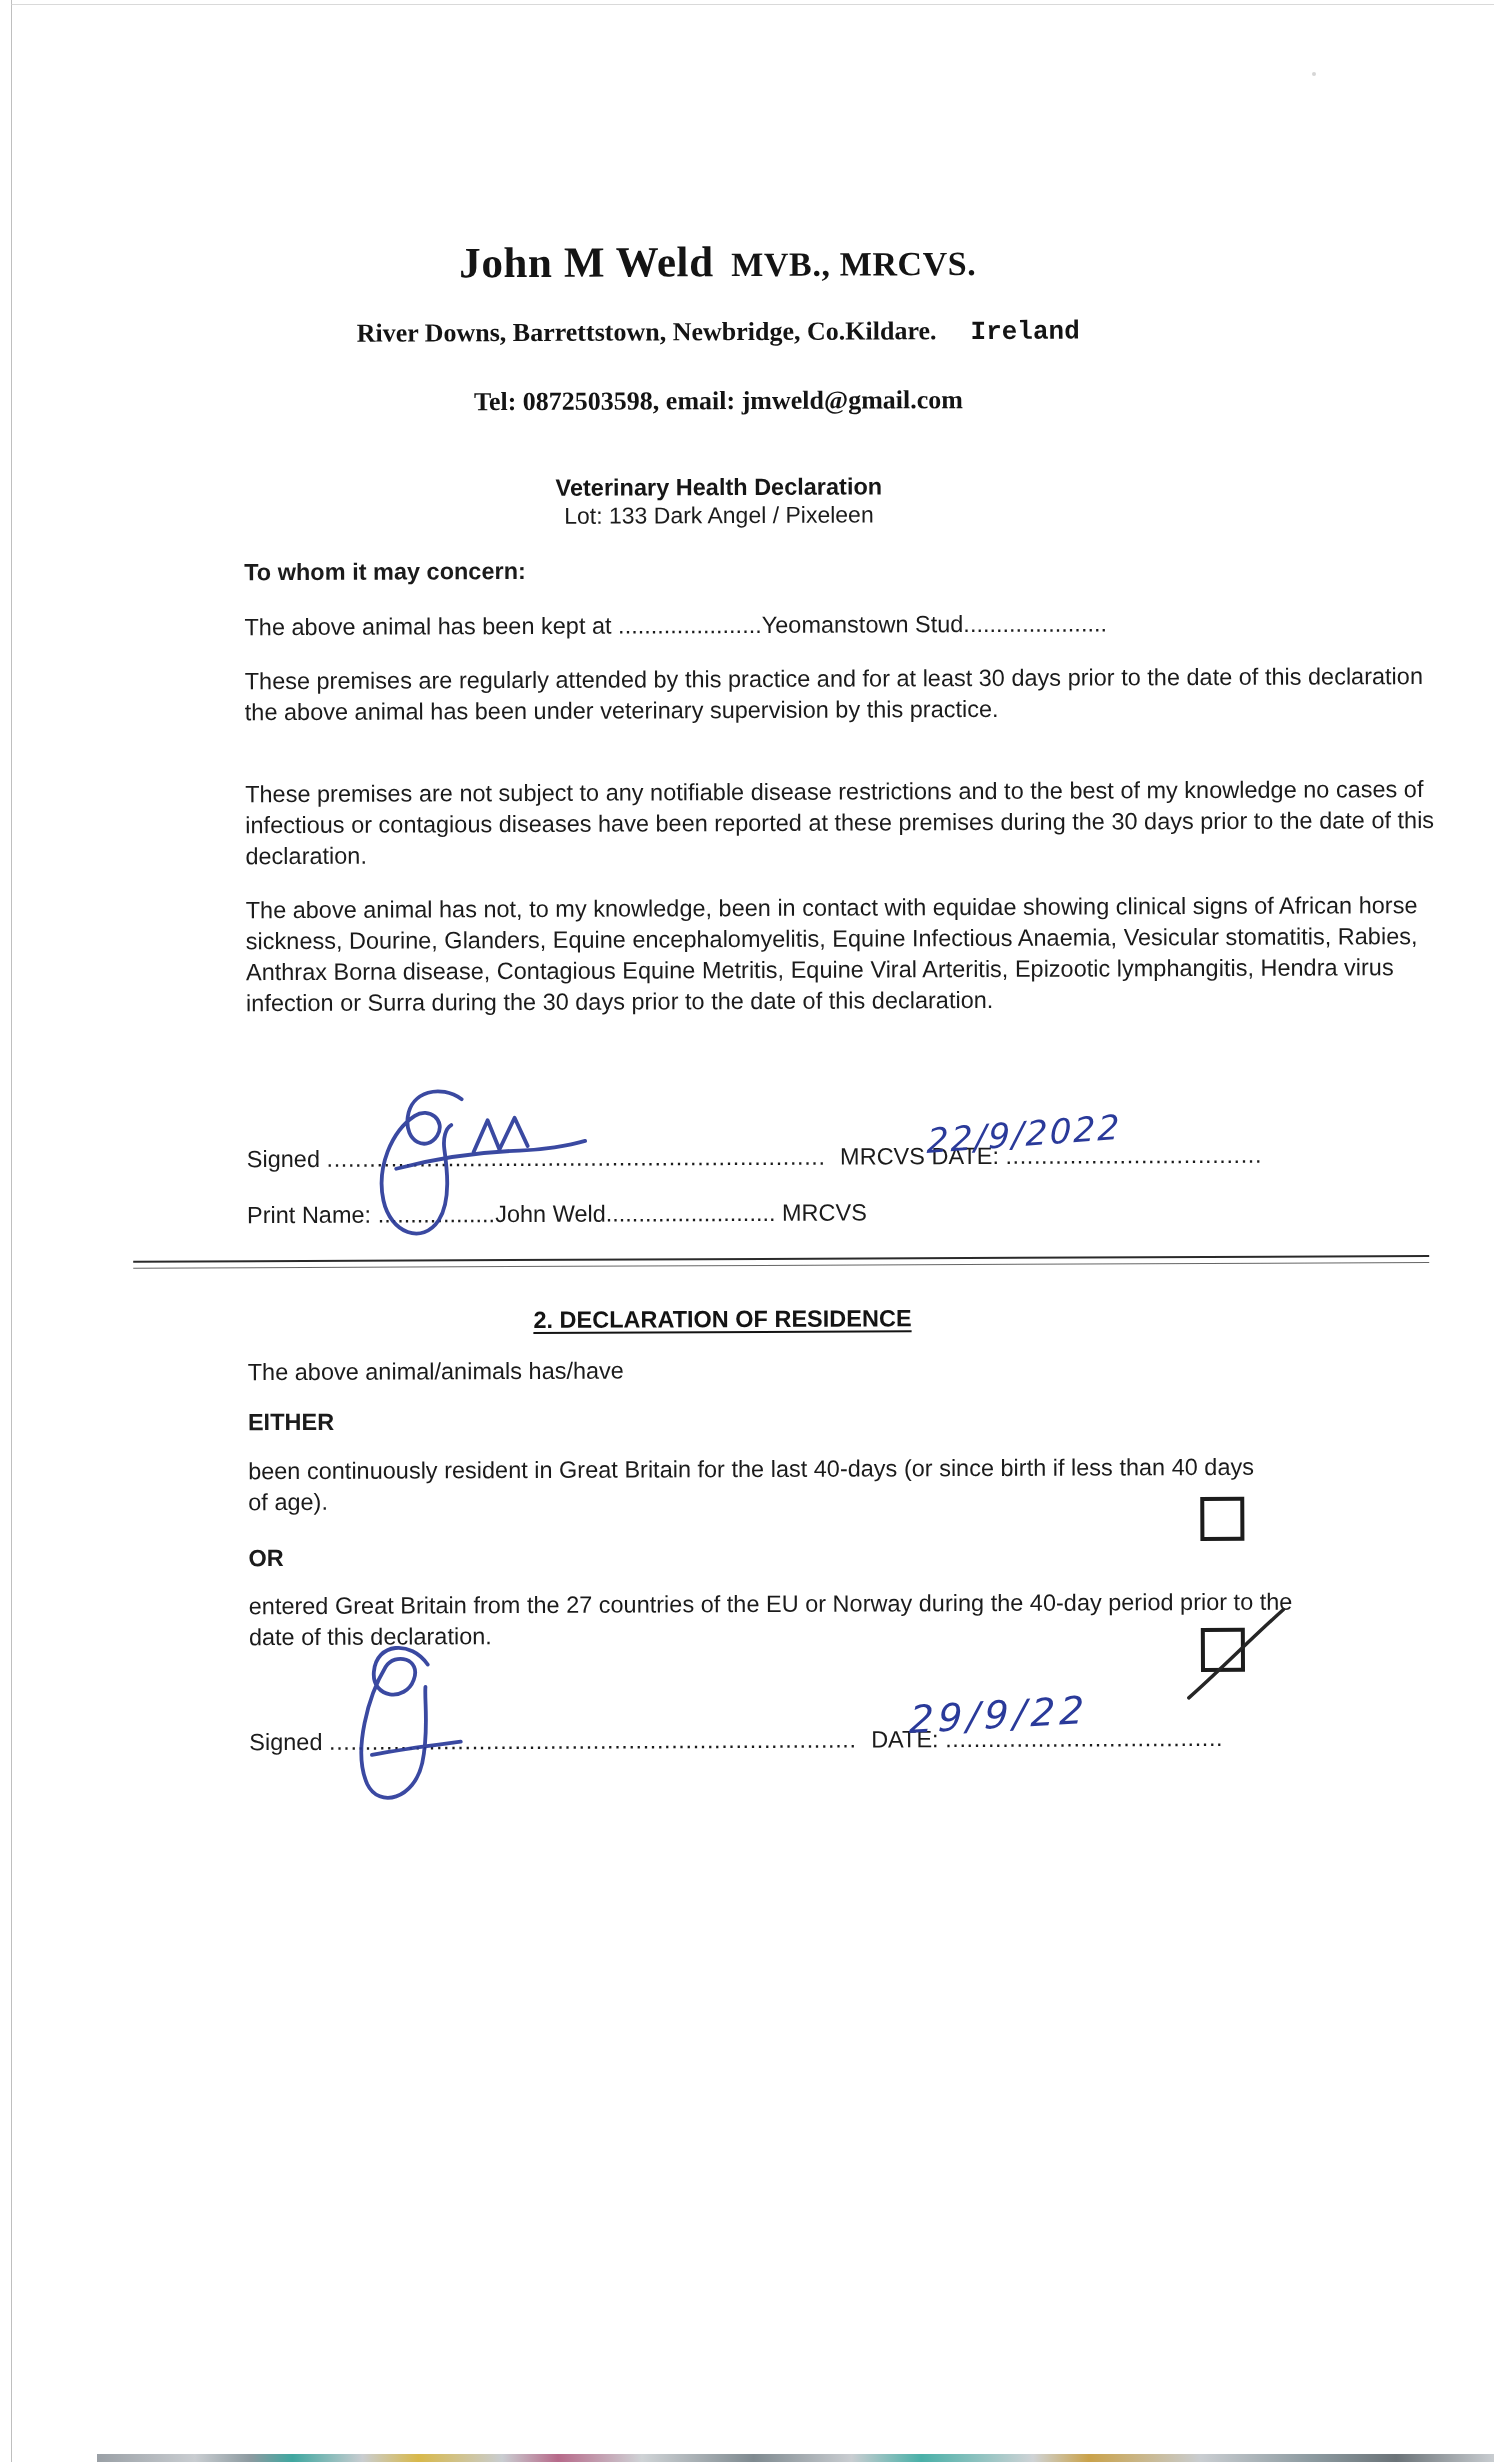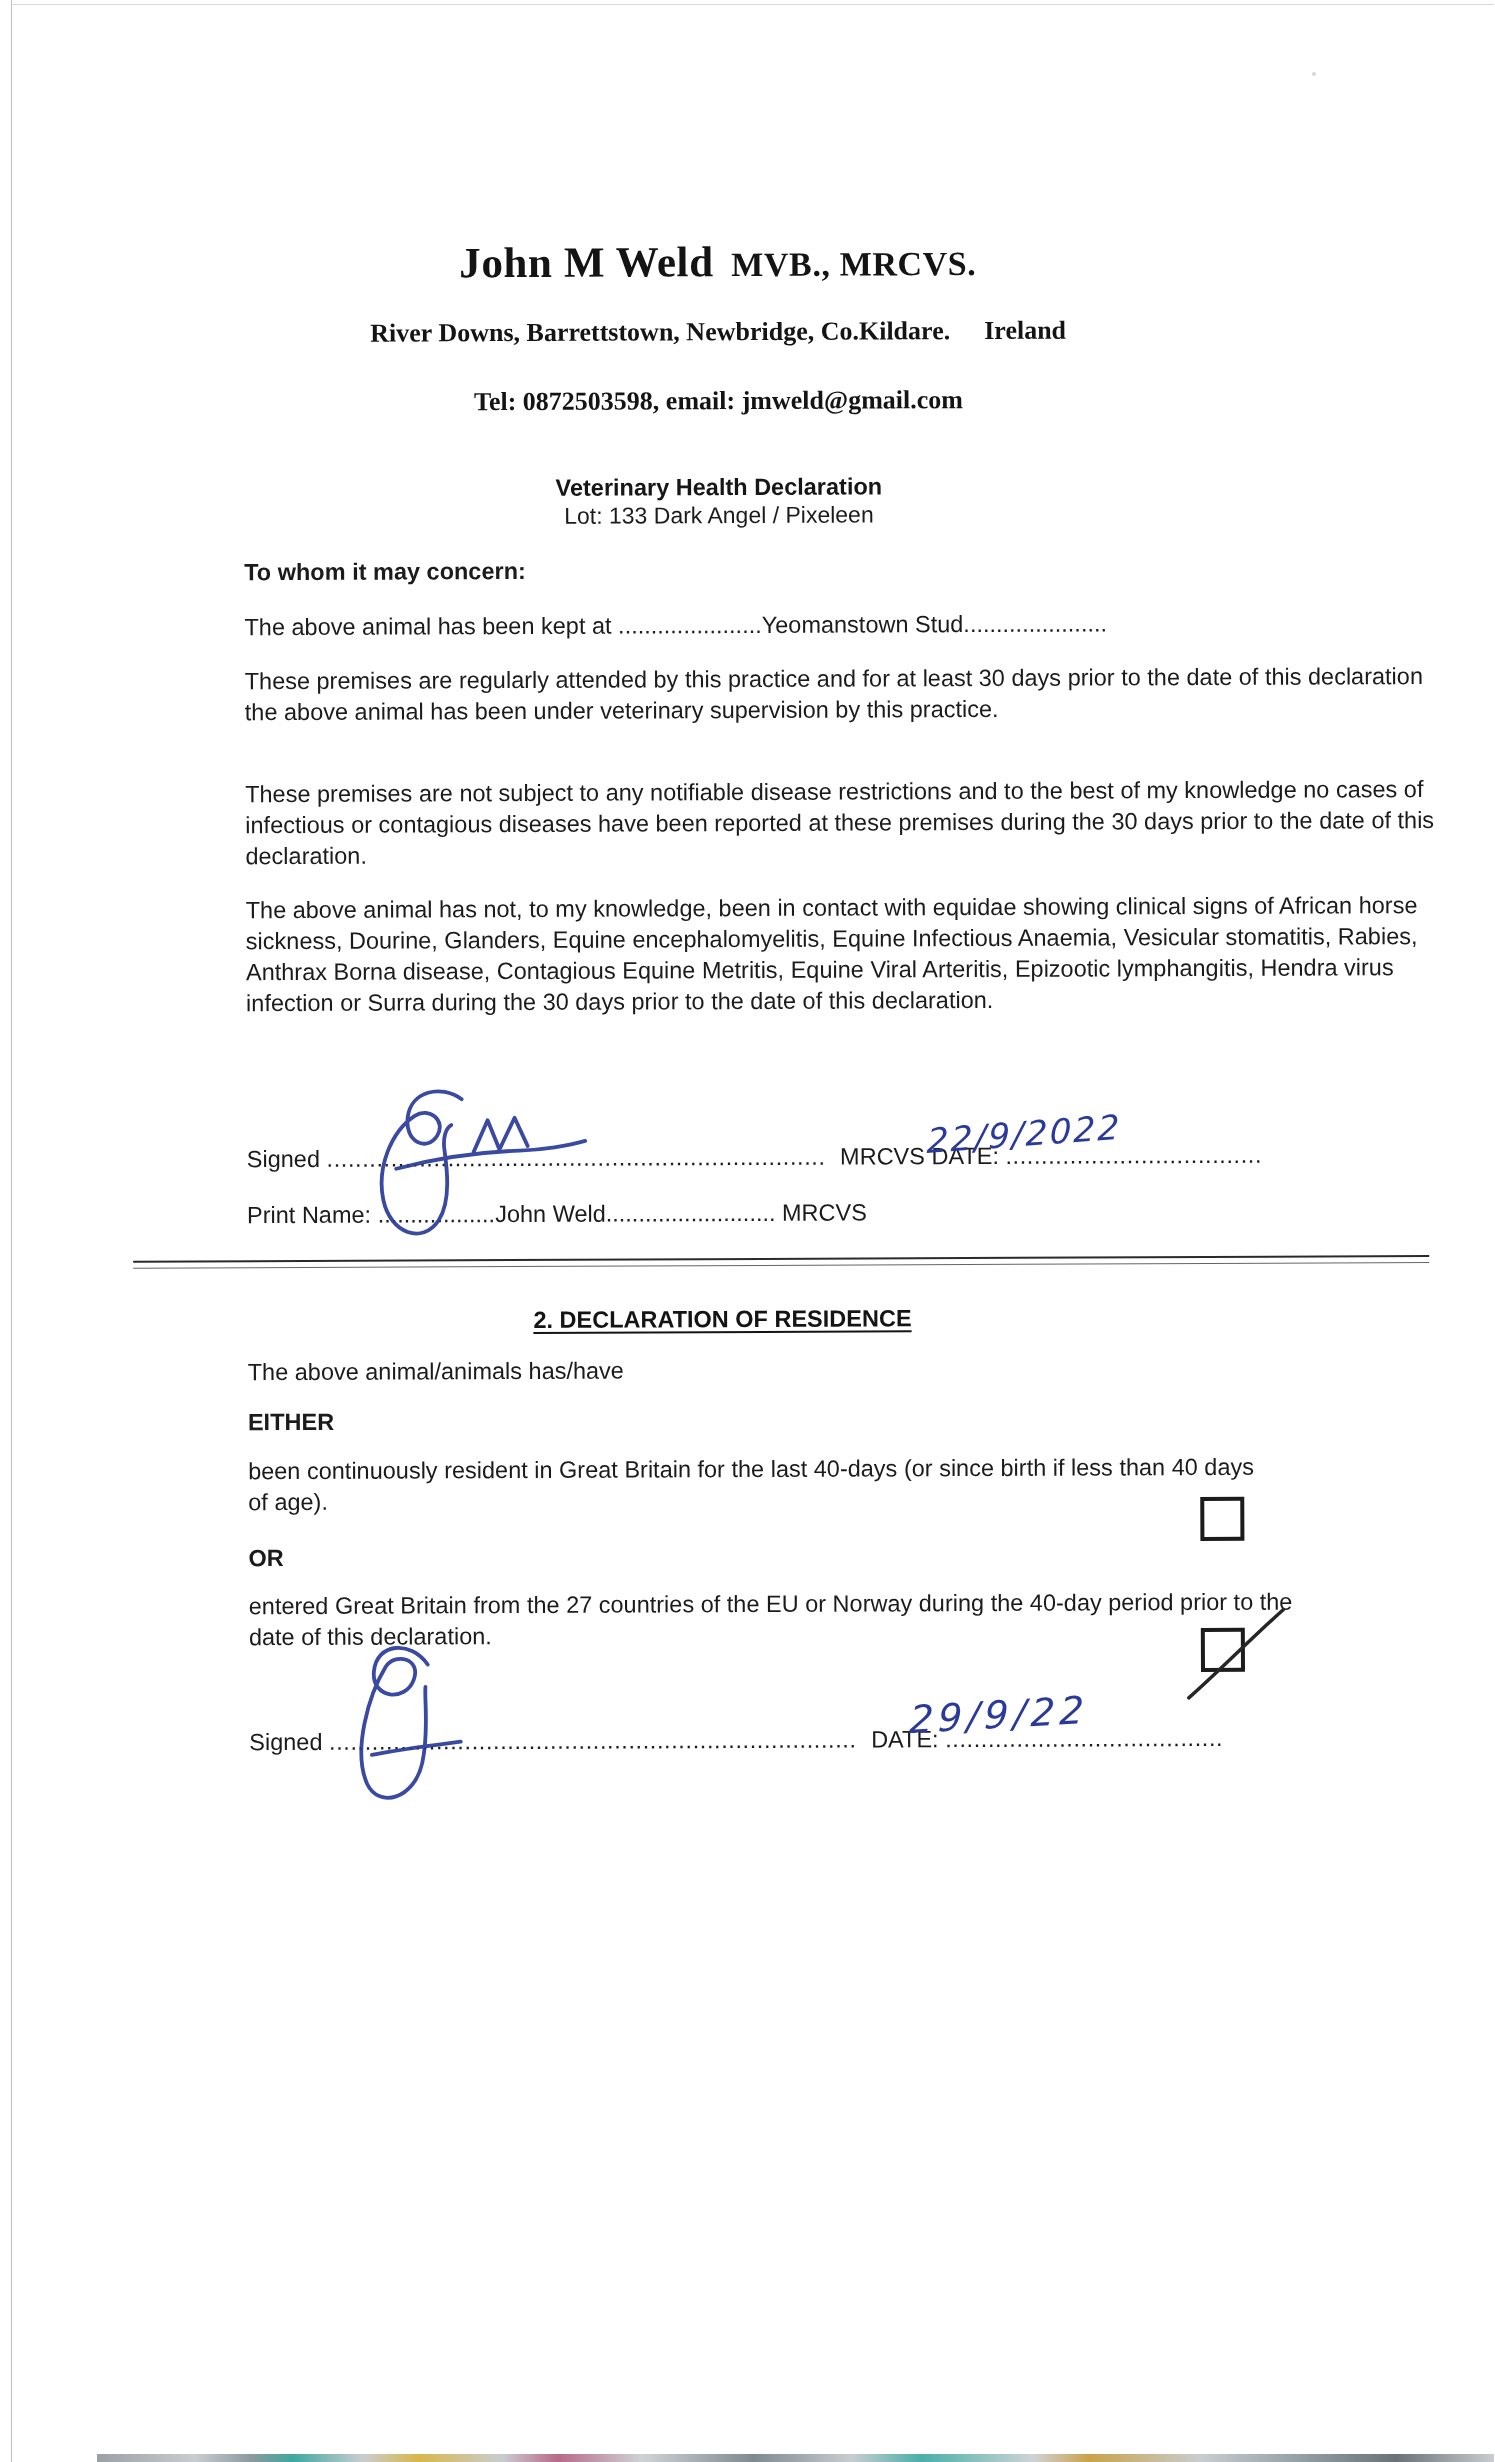--- a/index.html
+++ b/index.html
@@ -26,21 +26,21 @@
       #c9cdd1 54%, #49b0a8 59%, #cfd3d6 67%, #caa24a 71%, #c9cdd1 79%,
       #8c9aa0 87%, #6b7378 93%, #c9cdd1 100%);
   }
 
   
   .hdr-line { left:82px; width:1278px; text-align:center;
     font-family:"Liberation Serif", serif; font-weight:bold; color:#141414; }
   .hdr-name  { top:237px; font-size:43px; letter-spacing:0.6px; }
   .hdr-name .creds { font-size:34px; margin-left:17.6px; }
   .hdr-addr  { top:317px; font-size:26px; }
-  .hdr-addr .country { margin-left:34px; }
+  .hdr-addr .country { margin-left:34px;font-family:Liberation Mono, monospace; }
   .hdr-tel   { top:386px; font-size:26px; }
 
   
   .center-line { left:82px; width:1278px; text-align:center; }
   .doc-title { top:474px; font-size:23.5px; font-weight:bold; color:#161616; }
   .doc-lot   { top:502px; font-size:23px; }
 
   
   .bodytxt { left:246px; width:1193px; font-size:23.5px; line-height:31px; }
   .salutation { top:555px; font-weight:bold; }

